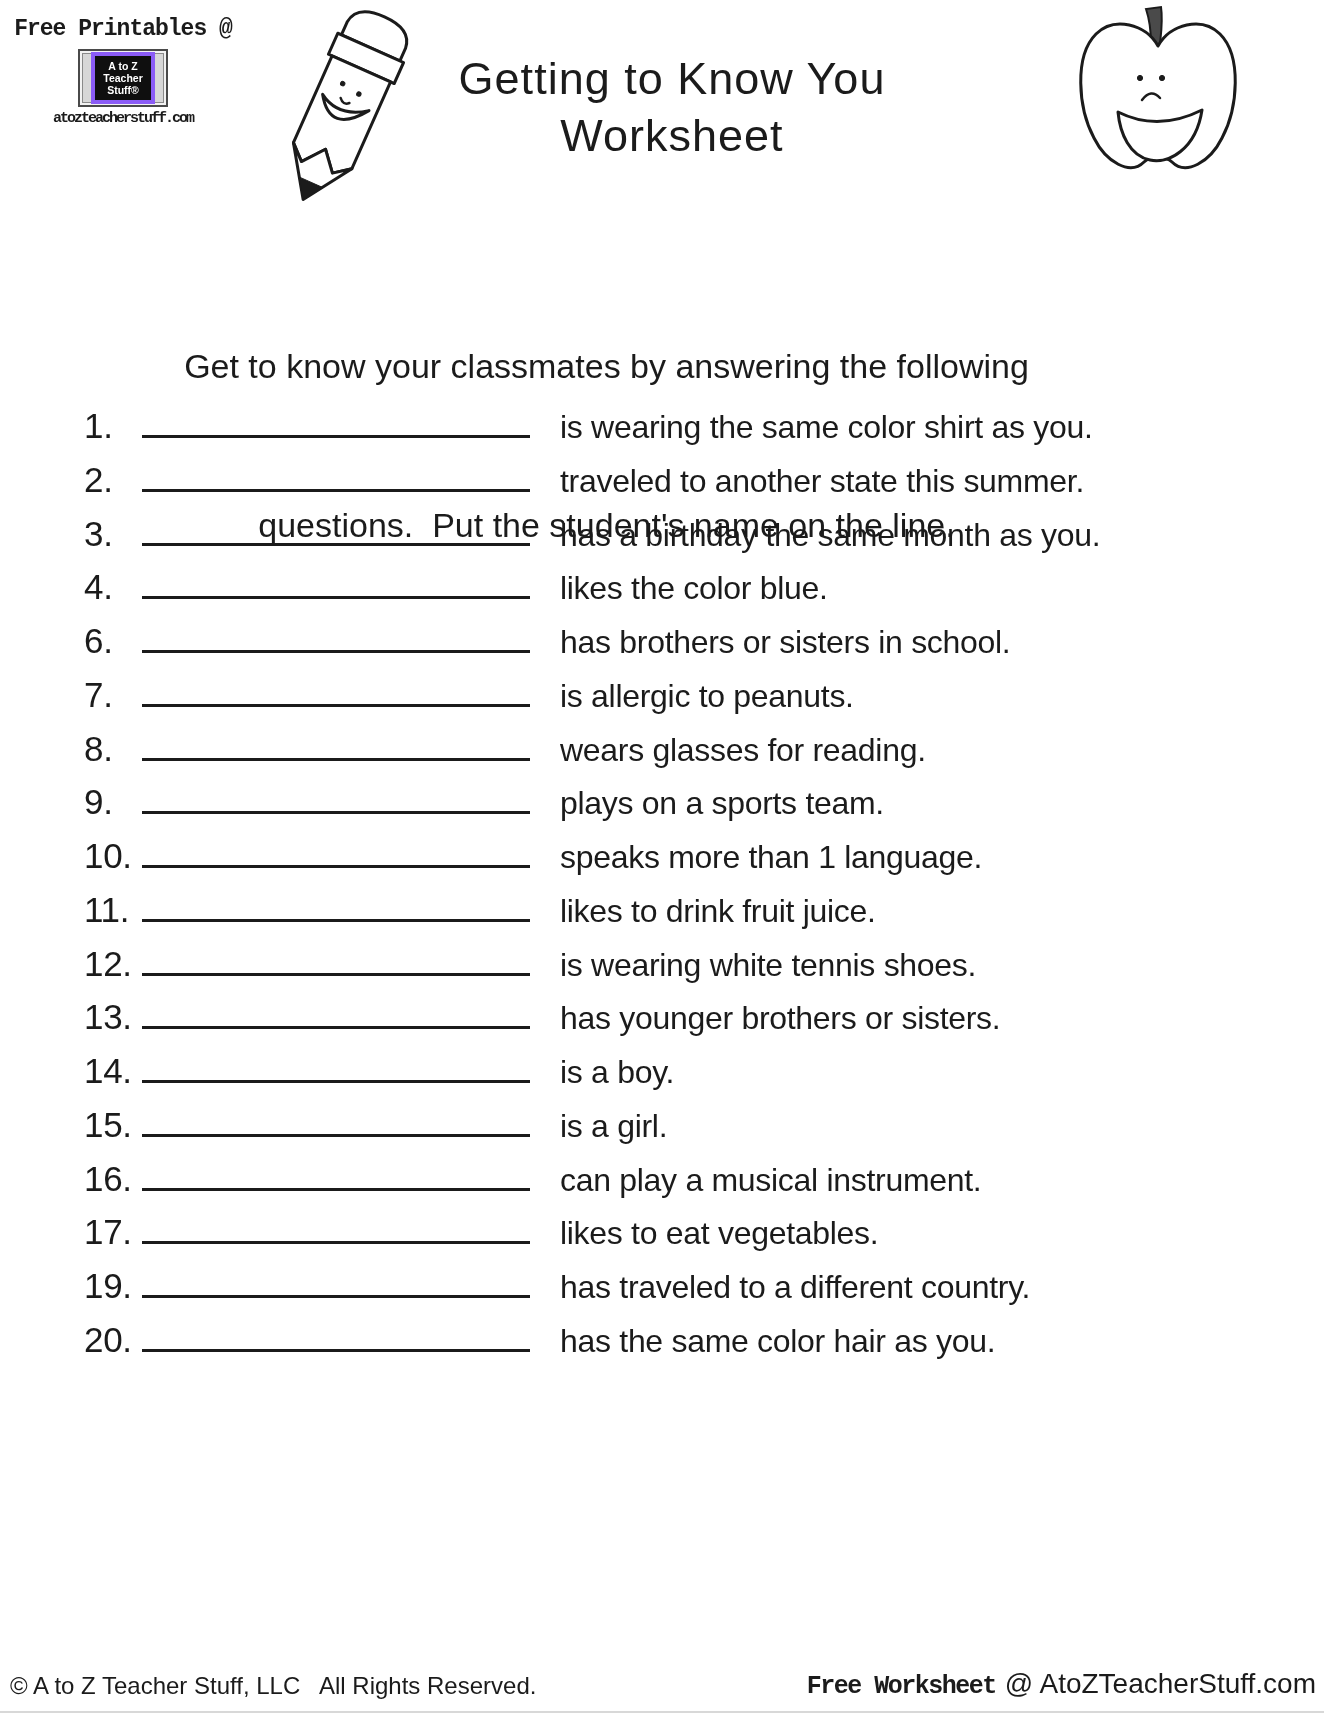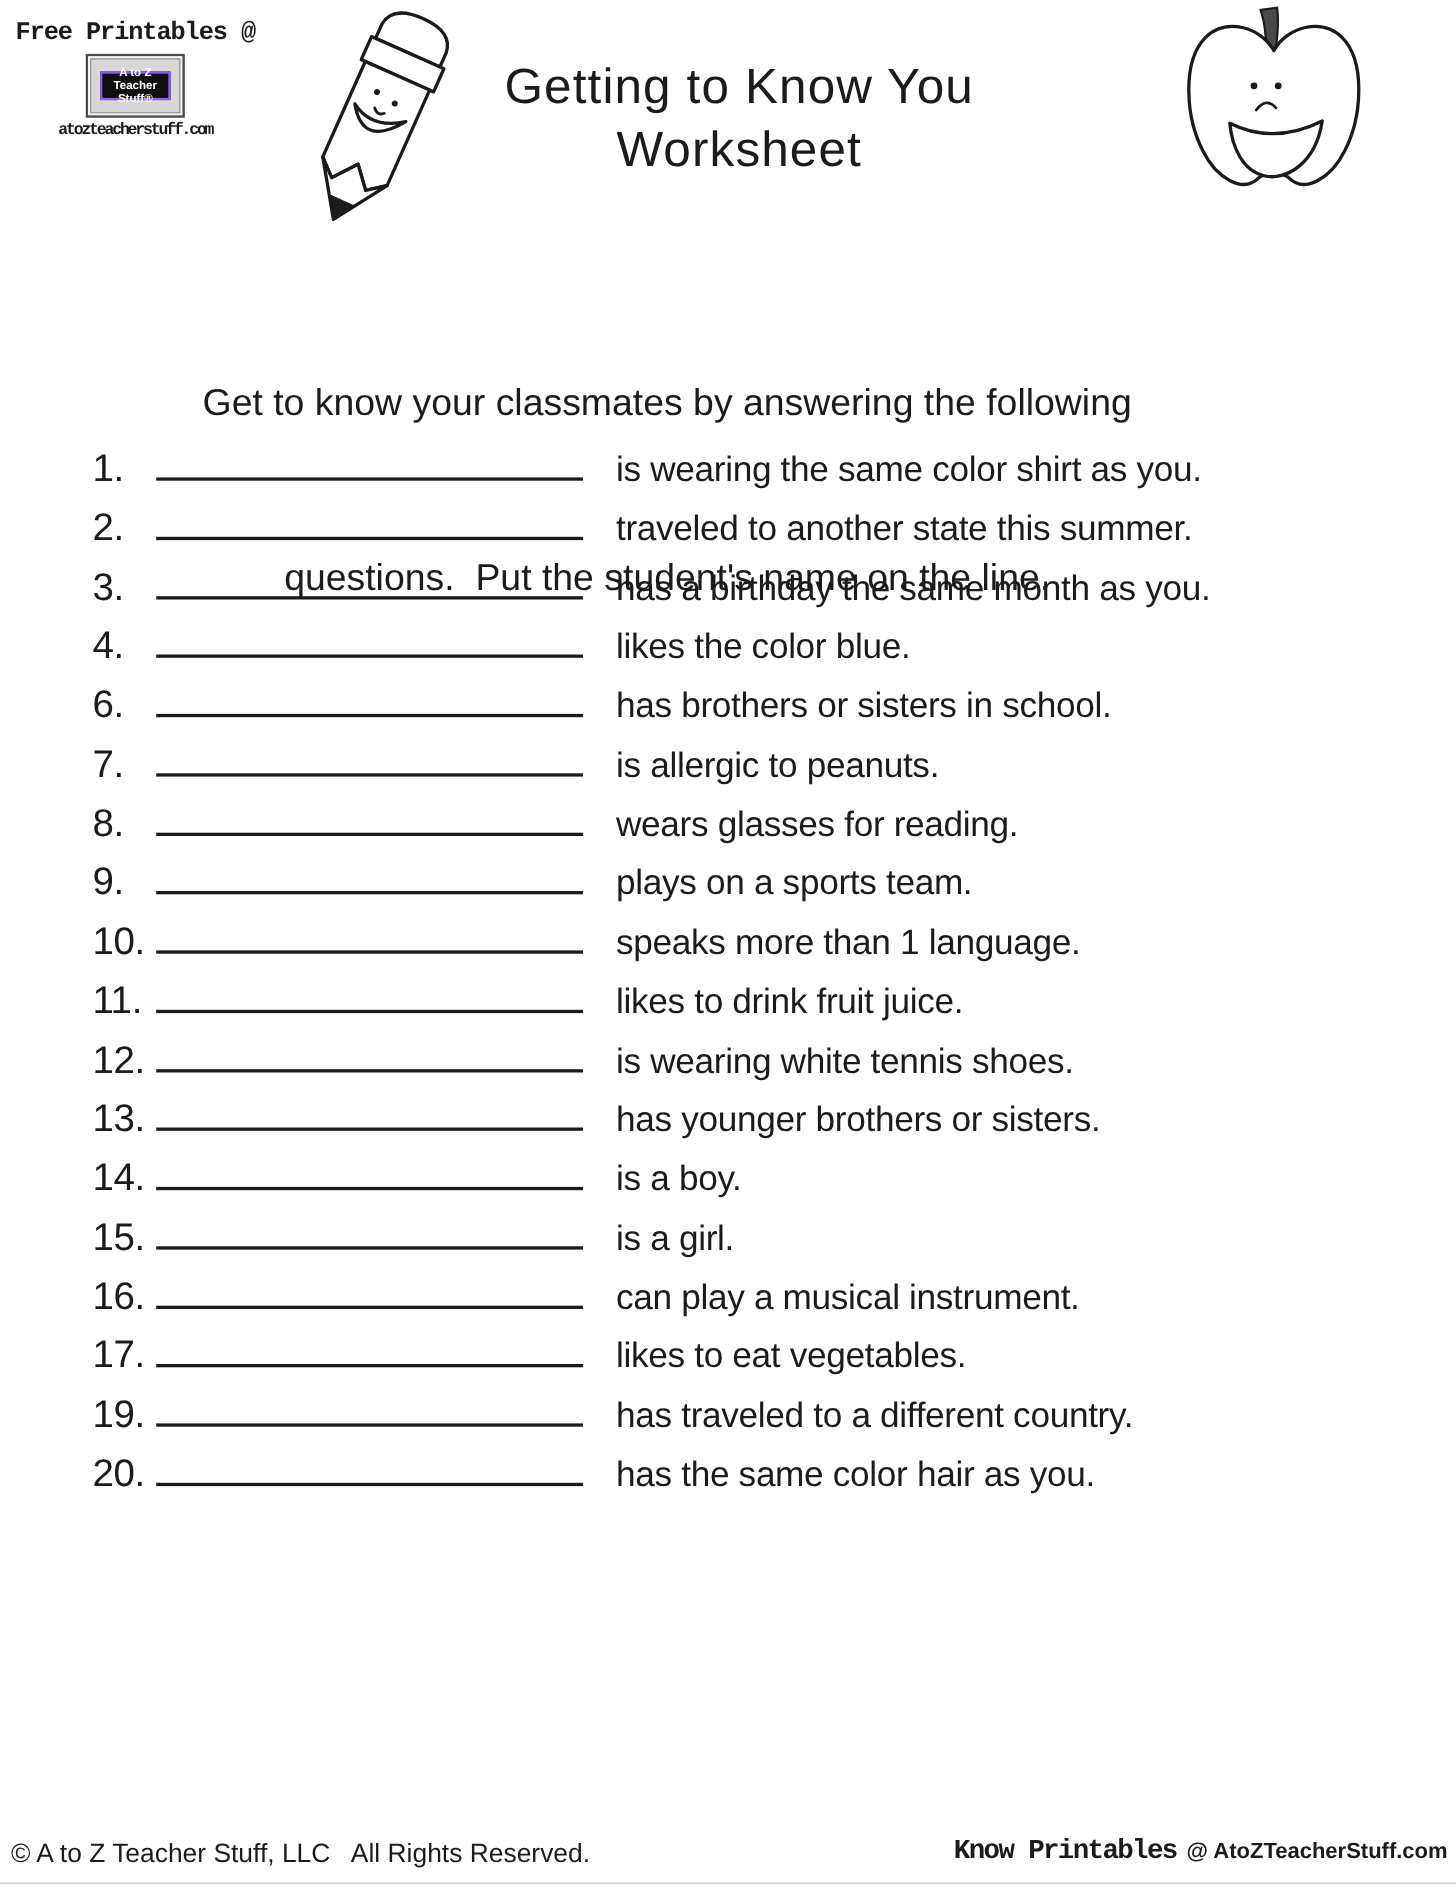--- a/index.html
+++ b/index.html
@@ -17,24 +17,24 @@
     font-family:"Liberation Mono", monospace; font-weight:bold;
     font-size:23px; letter-spacing:-1px; white-space:pre;
   }
   .badge {
     width:90px; height:58px; margin:7px auto 3px;
     background:#d7d7d7; border:2px solid #4a4a4a;
     box-shadow:inset 0 0 0 2px #f2f2f2, inset 0 0 0 3px #8a8a8a;
     display:flex; align-items:center; justify-content:center;
   }
   .badge-board {
-    width:64px; height:26px; background:#0f0f0f; color:#fff;
+    width:64px; height:52px; background:#0f0f0f; color:#fff;
     display:flex; flex-direction:column; align-items:center; justify-content:center;
     font-size:10.5px; line-height:12px; font-weight:bold; letter-spacing:0;
-    border:2px solid #8b5cf6;
+    border:4px solid #8b5cf6;
   }
   .site-url {
     font-family:Liberation Mono, monospace; font-weight:bold;
     font-size:15px; letter-spacing:-2px; margin-top:3px; white-space:pre;
   }
 
   
   .title {
     position:absolute; top:50px; left:20px; width:1304px;
     text-align:center; font-size:45px; line-height:57px;
@@ -64,21 +64,21 @@
     font-size:24px; white-space:pre; letter-spacing:0;
   }
   .footer-right {
     position:absolute; right:8px; top:1668px;
     display:flex; align-items:baseline; gap:9px; white-space:pre;
   }
   .footer-fp {
     font-family:"Liberation Mono", monospace; font-weight:bold;
     font-size:25px; letter-spacing:-1.5px;
   }
-  .footer-site { font-size:20px;font-weight:bold; }
+  .footer-site { font-size:28px; }
 
   .bottom-rule { position:absolute; left:0; top:1711px; width:100%; height:2px; background:#d8d8d8; }
 
   svg .ink { stroke:#1b1b1b; stroke-width:3; fill:#fff; stroke-linejoin:round; stroke-linecap:round; }
   svg .ink-line { stroke:#1b1b1b; stroke-width:2.5; fill:none; stroke-linecap:round; }
   svg .solid { fill:#1b1b1b; stroke:#1b1b1b; }
 </style>
 </head>
 <body>
 
@@ -199,16 +199,16 @@
     <span class="num">19.</span><span class="blank"></span><span class="qtext">has traveled to a different country.</span>
   </div>
 
   <div class="item">
     <span class="num">20.</span><span class="blank"></span><span class="qtext">has the same color hair as you.</span>
   </div>
 </div>
 
 <div class="footer-left">© A to Z Teacher Stuff, LLC   All Rights Reserved.</div>
 <div class="footer-right">
-  <span class="footer-fp">Know Printables</span>
+  <span class="footer-fp">Free Worksheet</span>
   <span class="footer-site">@ AtoZTeacherStuff.com</span>
 </div>
 <div class="bottom-rule"></div>
 
 </body></html>

